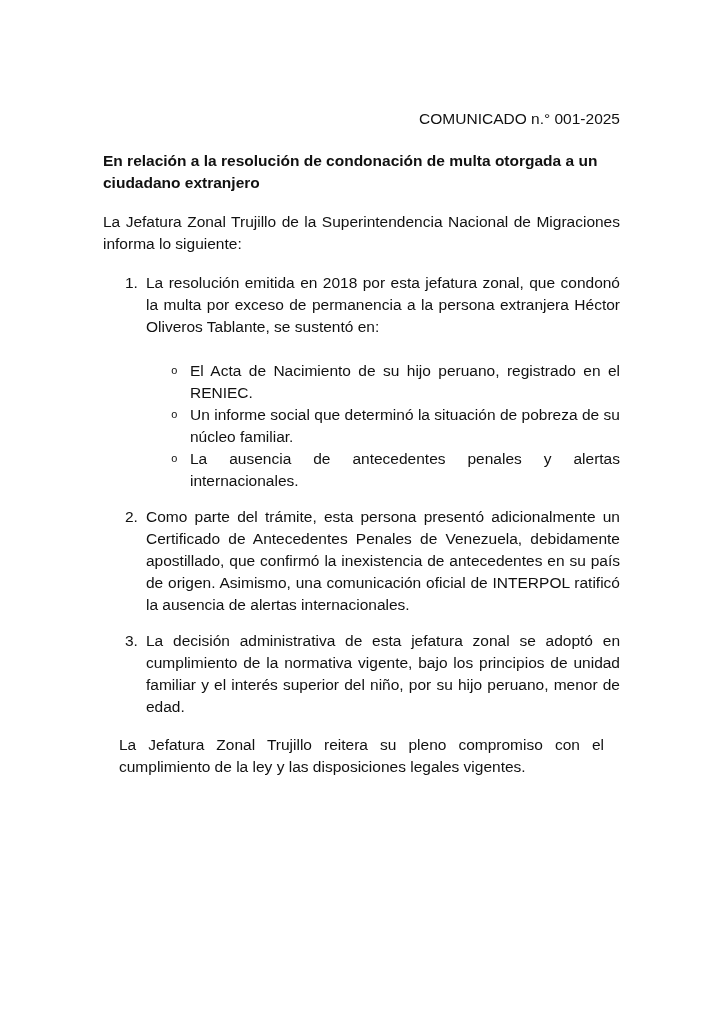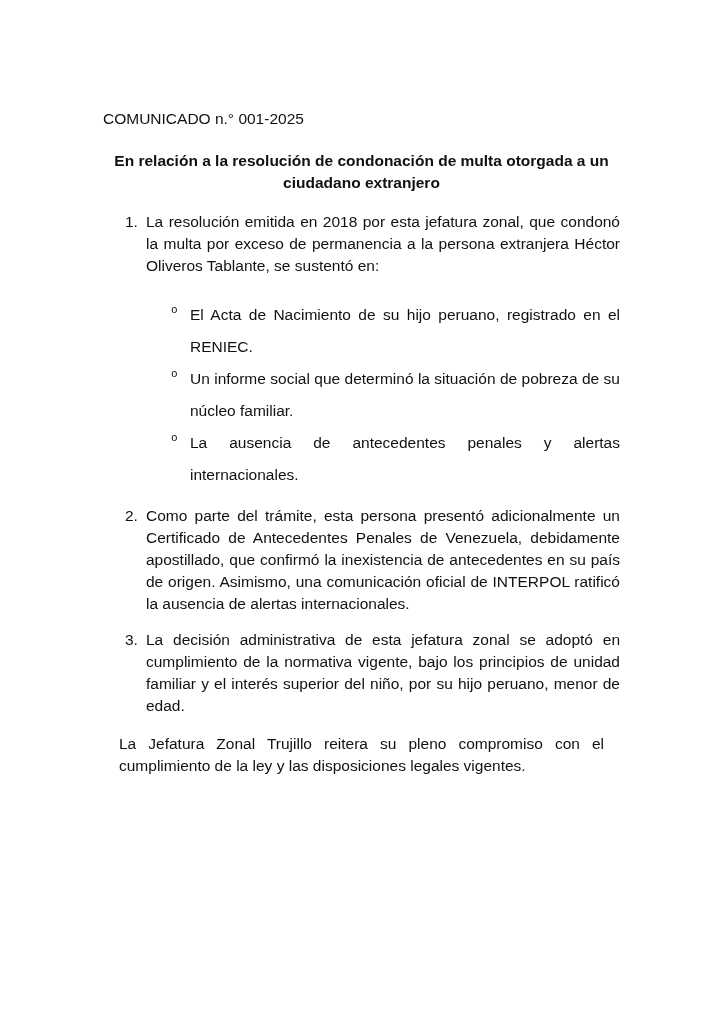--- a/index.html
+++ b/index.html
@@ -19,28 +19,28 @@
     width: 724px;
     height: 1023px;
     padding: 108px 104px 0 103px;
     background: #ffffff;
   }
   .title {
     margin: 0 0 20px 0;
     font-size: 15.5px;
     line-height: 22px;
     font-weight: normal;
-    text-align: left;
+    text-align: right;
   }
   .subtitle {
     margin: 0 0 17px 0;
     font-size: 15.5px;
     line-height: 22px;
     font-weight: bold;
-    text-align: center;
+    text-align: left;
   }
   .para {
     margin: 0 0 17px 0;
     font-size: 15.5px;
     line-height: 22px;
     text-align: justify;
   }
   .nlist {
     margin: 0;
   }
@@ -76,21 +76,21 @@
     flex: 0 0 44px;
     padding-left: 25px;
     font-family: "Liberation Mono", "DejaVu Sans Mono", monospace;
     font-size: 11px;
     line-height: 22px;
   }
   .stext {
     flex: 1 1 auto;
     margin: 0;
     font-size: 15.5px;
-    line-height: 32px;
+    line-height: 22px;
     text-align: justify;
   }
   .closing {
     margin: 16px;
   }
   .signature {
     margin-top: 16px;
   }
   .signature p {
     margin: 0;
@@ -101,20 +101,21 @@
 </style>
 </head>
 <body>
 
 <div class="page">
 
   <p class="title">COMUNICADO n.° 001-2025</p>
 
   <p class="subtitle">En relación a la resolución de condonación de multa otorgada a un ciudadano extranjero</p>
 
+  <p class="para">La Jefatura Zonal Trujillo de la Superintendencia Nacional de Migraciones informa lo siguiente:</p>
 
   <div class="nlist">
 
     <div class="nitem">
       <span class="nmark">1.</span>
       <div class="ntext">
         <p class="itext">La resolución emitida en 2018 por esta jefatura zonal, que condonó la multa por exceso de permanencia a la persona extranjera Héctor Oliveros Tablante, se sustentó en:</p>
         <div class="sublist">
           <div class="sitem">
             <span class="smark">o</span>

